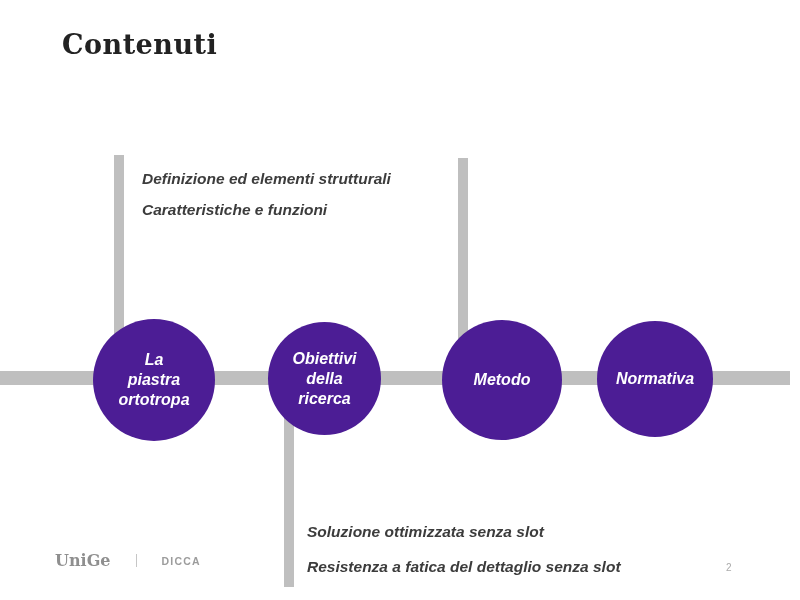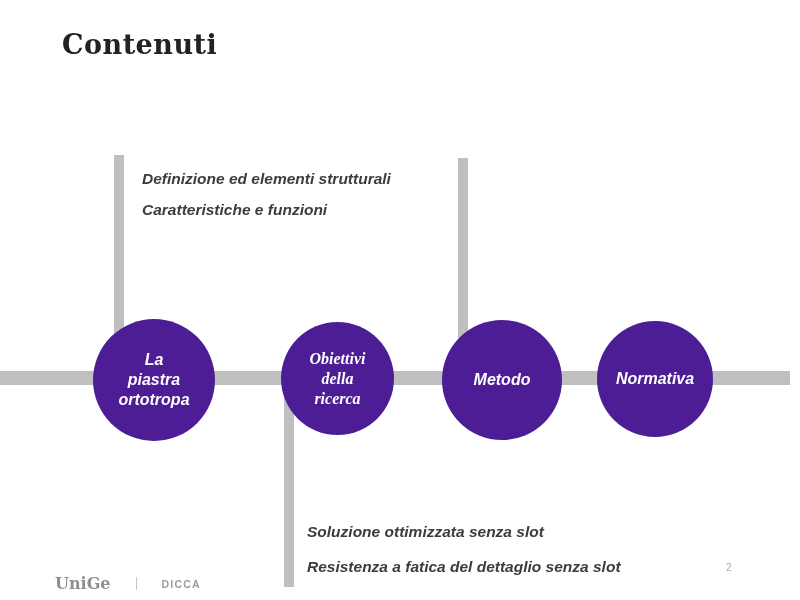--- a/index.html
+++ b/index.html
@@ -19,37 +19,37 @@
   .vbar-metodo    { left:458px; top:158px; height:213px; }
   .vbar-obiettivi { left:284px; top:385px; height:202px; }
   .node {
     position:absolute; border-radius:50%; background:#4c1d95; z-index:2;
     display:flex; align-items:center; justify-content:center;
     color:#ffffff; text-align:center; font-style:italic; font-weight:700;
     font-size:16px; line-height:1.25;
   }
   .node-label { white-space:pre-line; }
   .node-piastra   { left:93px;  top:319px; width:122px; height:122px; }
-  .node-obiettivi { left:281px; top:322px; width:113px; height:113px;font-family:Liberation Serif, serif; }
+  .node-obiettivi { left:268px; top:322px; width:113px; height:113px; }
   .node-metodo    { left:442px; top:320px; width:120px; height:120px;text-align:right; }
   .node-risultati { left:597px; top:321px; width:116px; height:116px; }
   
   .topics {
     list-style:none; margin:0; padding:0; position:absolute;
     font-style:italic; font-weight:600; color:#3c3c3c; font-size:15.5px;
   }
   .topics li { white-space:nowrap; }
   .topics-piastra   { left:142px; top:163px; }
   .topics-piastra li   { line-height:31px; }
   .topics-metodo    { left:487px; top:156px; }
   .topics-metodo li    { line-height:32px; }
   .topics-obiettivi { left:307px; top:514px; }
   .topics-obiettivi li { line-height:35px; }
   
-  .footer { position:absolute; left:55px; top:574px; display:flex; align-items:center; gap:25px; }
+  .footer { position:absolute; left:55px; top:551px; display:flex; align-items:center; gap:25px; }
   .footer-brand {
     font-family:"DejaVu Serif", serif; font-weight:700;
     font-size:16px; color:#8f8f8f;
   }
   .footer-divider { width:1px; height:13px; background:#c6c6c6; }
   .footer-dept {
     font-size:10.5px; font-weight:700; color:#9c9c9c; letter-spacing:1.2px;
   }
   .pagenum { position:absolute; left:726px; top:562px; font-size:10px; color:#aaaaaa; }
 </style>

